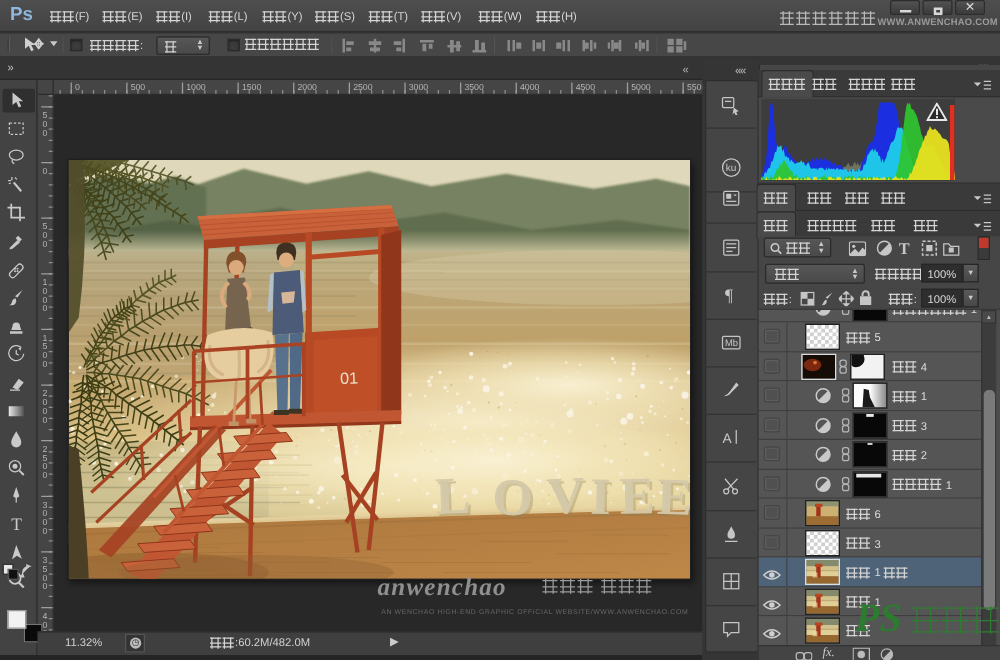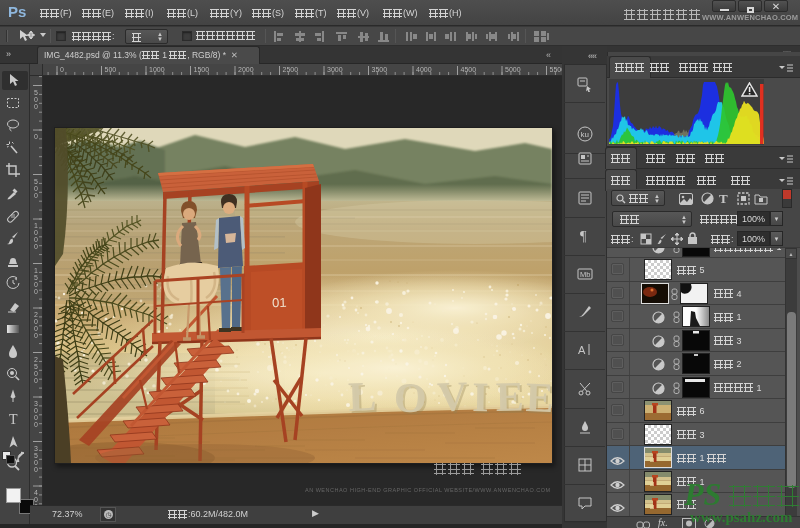--- a/index.html
+++ b/index.html
@@ -202,21 +202,20 @@
         <rect x="8" y="7" width="5" height="5"></rect>
         <rect x="14" y="3" width="2" height="7"></rect>
       </g>
     </svg>
 <div class="vsep" style="left:395px;top:29px"></div>
 <div class="vsep" style="left:525px;top:29px"></div>
 
 <div class="abs" id="tabrow"></div>
 <span class="abs" style="left:6px;top:49px;font-size:9px;color:#c0c0c0;letter-spacing:-1px">»</span>
 <span class="abs" style="left:546px;top:50px;font-size:9px;color:#b0b0b0;letter-spacing:-1px">‹‹</span>
-<div class="abs" id="doctab">IMG_4482.psd @ 11.3% (<i class="z" style="width:8px;height:8px"></i><i class="z" style="width:8px;height:8px"></i> 1 <i class="z" style="width:8px;height:8px"></i><i class="z" style="width:8px;height:8px"></i>, RGB/8) * &nbsp;<span style="color:#bbb">✕</span></div>
 
 <div class="abs" style="left:30px;top:64px;width:13px;height:12px;background:#454545;border-right:1px solid #2c2c2c;border-bottom:1px solid #2c2c2c"></div>
 <svg class="abs" style="left:43px;top:64px" width="519" height="12">
       <rect width="519" height="12" fill="#454545"></rect>
       <g stroke="#8f8f8f" stroke-width="1">
         <line x1="5.1" y1="8" x2="5.1" y2="12"></line>
         <line x1="14.0" y1="8" x2="14.0" y2="12"></line>
         <line x1="22.9" y1="8" x2="22.9" y2="12"></line>
         <line x1="31.8" y1="8" x2="31.8" y2="12"></line>
         <line x1="40.7" y1="8" x2="40.7" y2="12"></line>
@@ -1658,33 +1657,34 @@
 <path d="M177,139 L187,138 L185,201 L177,201 Z" fill="#45658b"></path>
 <path d="M164,202 h12 M176,201 h11" stroke="#33291f" stroke-width="4"></path>
 </g>
 <g stroke="#a83b1e" stroke-width="3" fill="none">
 <path d="M100,153 L190,147"></path>
 <path d="M100,153 L100,206 M143,150 L143,207 M188,148 L188,205"></path>
 </g>
 <path d="M100,178 L188,172" stroke="#a83b1e" stroke-width="2" fill="none"></path>
 <rect width="497" height="335" fill="#c89b54" opacity="0.09"></rect>
 </svg>
+<div class="abs" style="left:302px;top:459px;color:#8f8f8f;font-size:20px;font-style:italic;font-family:'Liberation Serif',serif;font-weight:bold;letter-spacing:1px">anwenchao</div>
 <span class="abs" style="left:434px;top:463px">
       <i class="z zD" style="width:12px;height:12px;margin-right:2px"></i>
       <i class="z zD" style="width:12px;height:12px;margin-right:2px"></i>
       <i class="z zD" style="width:12px;height:12px;margin-right:7px"></i>
       <i class="z zD" style="width:12px;height:12px;margin-right:2px"></i>
       <i class="z zD" style="width:12px;height:12px;margin-right:2px"></i>
       <i class="z zD" style="width:12px;height:12px;margin-right:0"></i>
     </span>
 <div class="abs" style="left:305px;top:487px;color:#666;font-size:5.5px;letter-spacing:.5px">AN WENCHAO HIGH-END GRAPHIC OFFICIAL WEBSITE/WWW.ANWENCHAO.COM</div>
 
 <div class="abs" style="left:30px;top:505px;width:532px;height:19px;background:#3f3f3f;border-top:1px solid #2a2a2a"></div>
 <div class="abs" style="left:0px;top:524px;width:562px;height:4px;background:#252525"></div>
-<span class="abs" style="left:52px;top:509px;font-size:9px;color:#d0d0d0">72.37%</span>
+<span class="abs" style="left:52px;top:509px;font-size:9px;color:#d0d0d0">11.32%</span>
 <div class="abs" style="left:100px;top:507px;width:16px;height:15px;background:#333;border:1px solid #555">
       <span style="position:absolute;left:3px;top:2px;width:9px;height:9px;border-radius:50%;background:#bbb;color:#333;font-size:7px;text-align:center;line-height:9px">◷</span>
     </div>
 <span class="abs" style="left:168px;top:509px;font-size:9px;color:#d0d0d0"><i class="z" style="width:9px;height:9px"></i><i class="z" style="width:9px;height:9px"></i>:60.2M/482.0M</span>
 <span class="abs" style="left:312px;top:508px;font-size:9px;color:#ccc">▶</span>
 
 <span class="abs" style="left:783px;top:48px;font-size:9px;color:#c0c0c0;letter-spacing:-1px">»»</span>
 <div class="abs" style="left:562px;top:46px;width:45px;height:482px;background:#353535"></div>
 <div class="abs" id="istrip"></div>
 <span class="abs" style="left:588px;top:51px;font-size:9px;color:#c0c0c0;letter-spacing:-1px">««</span>
@@ -2111,14 +2111,13 @@
     </svg>
 <div class="abs" style="left:785px;top:248px;width:12px;height:268px;background:#3c3c3c;border-left:1px solid #333"></div>
 <div class="abs" style="left:785px;top:248px;width:12px;height:11px;background:#4a4a4a;border:1px solid #333;color:#bbb;font-size:5px;text-align:center;line-height:10px">▲</div>
 <div class="abs" style="left:786.5px;top:312px;width:9px;height:176px;background:#7a7a7a;border-radius:4px"></div>
 <div class="abs" style="left:684px;top:476px;color:#2d7b31;font-family:'Liberation Serif',serif;font-weight:bold;font-style:italic;font-size:32px">PS</div>
 <span class="abs" style="left:729px;top:485px">
       <i class="z zG" style="width:22px;height:22px;margin-right:2px"></i>
       <i class="z zG" style="width:22px;height:22px;margin-right:2px"></i>
       <i class="z zG" style="width:22px;height:22px;margin-right:2px"></i>
     </span>
-<div class="abs" style="left:690px;top:509px;color:#2d7b31;font-weight:bold;font-size:15px;font-family:'Liberation Serif',serif">www.psahz.com</div>
 
 </div>
 </body></html>

